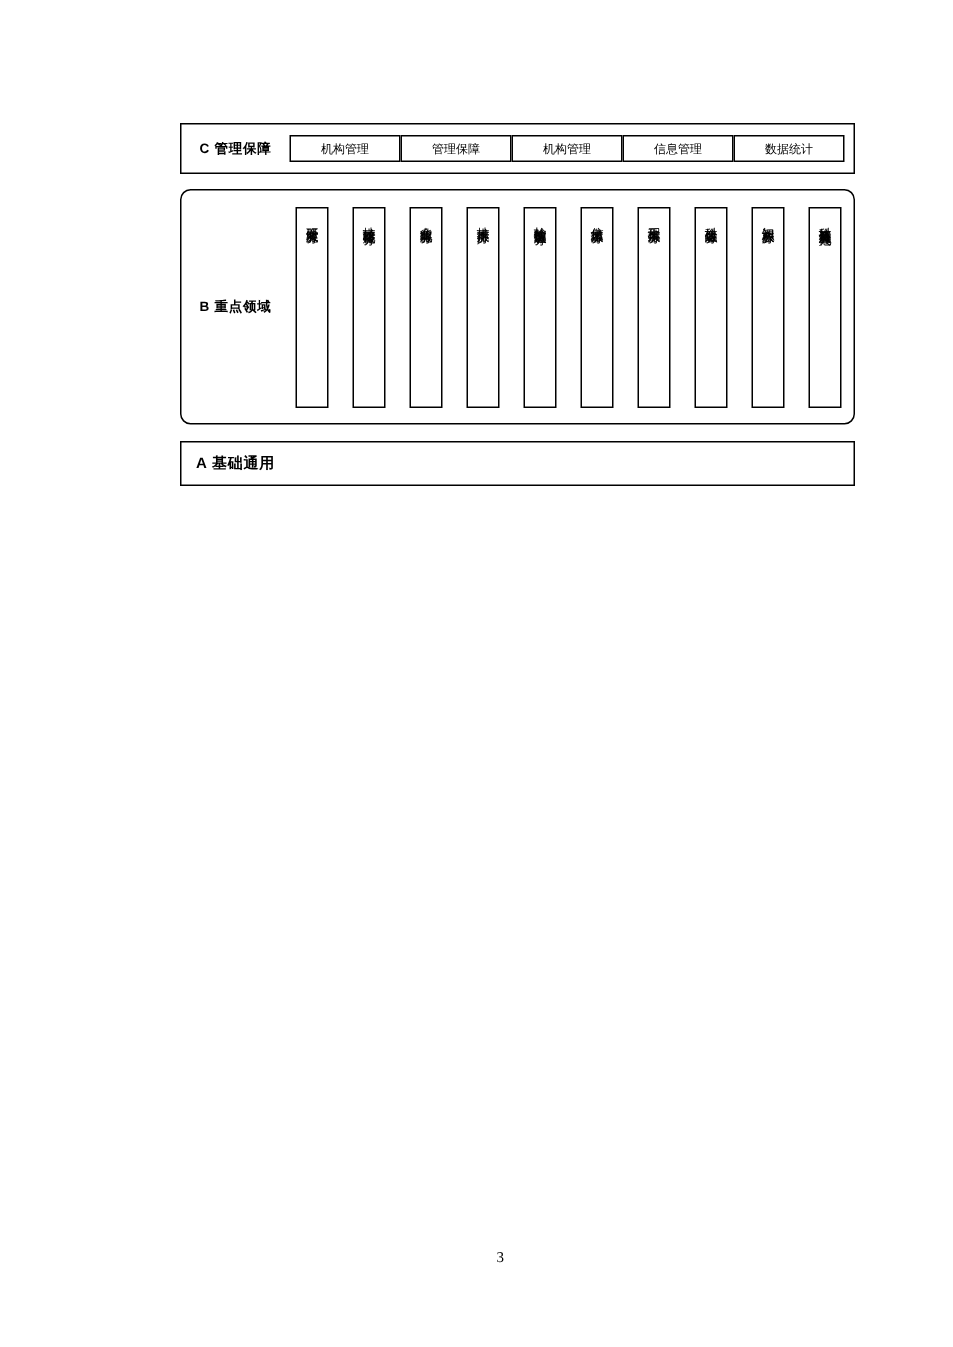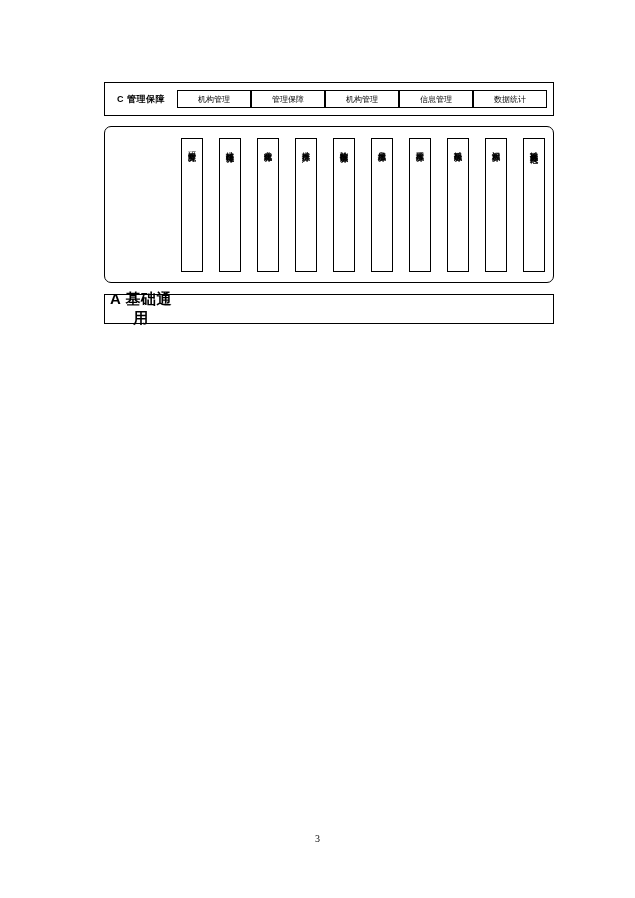--- a/index.html
+++ b/index.html
@@ -11,21 +11,21 @@
     height: 898px;
     background: #ffffff;
     font-family: "Liberation Sans", sans-serif;
     color: #000000;
     position: relative;
     overflow: hidden;
   }
 
   .page {
     position: absolute;
-    left: 0;
+    left: 16px;
     top: 0;
     width: 540px;
     height: 898px;
   }
 
   
   .section-c {
     position: absolute;
     left: 104px;
     top: 82px;
@@ -129,21 +129,21 @@
     width: 450px;
     height: 30px;
     border: 1px solid #000000;
     box-sizing: border-box;
     display: flex;
     align-items: center;
   }
   .section-a .sec-label {
     width: 72px;
     flex: 0 0 72px;
-    font-size: 15px;
+    font-size: 10px;
     font-weight: bold;
     text-align: center;
     letter-spacing: 0.5px;
   }
   .section-a .boxes {
     flex: 1;
     display: flex;
     justify-content: space-between;
     align-items: center;
     gap: 10px;
@@ -201,20 +201,21 @@
     <div class="boxes">
       <div class="c-box">机构管理</div>
       <div class="c-box">管理保障</div>
       <div class="c-box">机构管理</div>
       <div class="c-box">信息管理</div>
       <div class="c-box">数据统计</div>
     </div>
   </div>
 
   <div class="section-b">
+    <div class="sec-label">B 重点领域</div>
     <div class="pillars">
       <div class="pillar">
           <span>研究开发服务</span>
         </div>
       <div class="pillar">
           <span>技术转移转化服务</span>
         </div>
       <div class="pillar">
           <span>企业孵化服务</span>
         </div>

